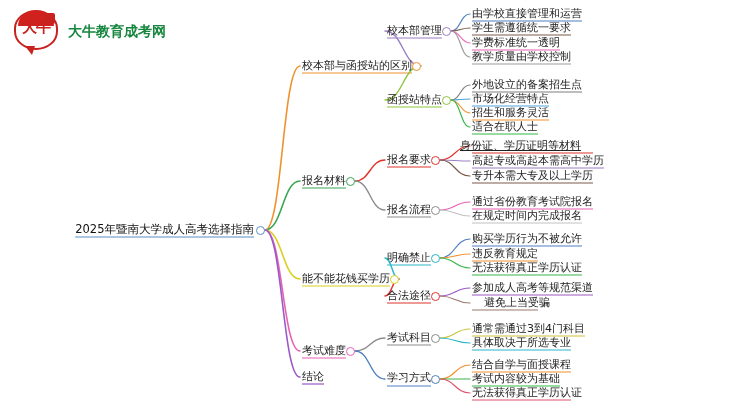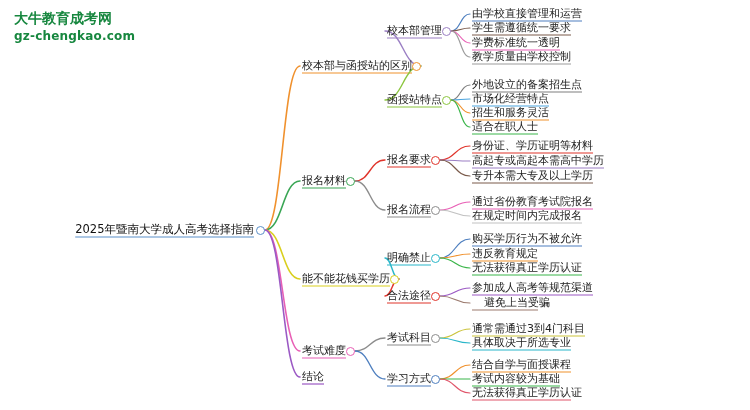--- a/index.html
+++ b/index.html
@@ -73,23 +73,28 @@
     position:absolute;width:9px;height:9px;border-radius:50%;
     background:#fff;border:1.6px solid #888;box-sizing:border-box;
   }
 </style>
 </head>
 <body>
 
 <div id="stage">
 
   <div class="logo">
+    <div class="logo-mark">
+      <div class="bubble"></div>
+      <div class="cap"></div>
+      <div class="cn">大牛</div>
+      <div class="seal"></div>
+    </div>
     <div class="logo-text">
       <div class="logo-title">大牛教育成考网</div>
-      <div class="logo-sub">gz-chengkao.com</div>
     </div>
   </div>
 
   <svg class="links" id="link-layer">
       <path d="M 75.21875 237 L 254 237" stroke="#5b8fc9" stroke-width="1.2" fill="none"></path>
       <path d="M 265 230 C 282.5 230, 282.5 66, 300 66" fill="none" stroke="#f0912d" stroke-width="1.6" stroke-linecap="round"></path>
       <path d="M 302 73 L 412 73" stroke="#f0912d" stroke-width="1.2" fill="none"></path>
       <path d="M 421 66 C 403 66, 403 31, 385 31" fill="none" stroke="#9b7fc4" stroke-width="1.4" stroke-linecap="round"></path>
       <path d="M 387 38 L 442 38" stroke="#9b7fc4" stroke-width="1.1" fill="none"></path>
       <path d="M 451 31 C 460.5 31, 460.5 14, 470 14" fill="none" stroke="#4e7fbf" stroke-width="1.2" stroke-linecap="round"></path>
@@ -176,21 +181,21 @@
       <div class="node l2" style="top: 93px; left: 387px;">函授站特点</div>
       <div class="ring" style="left: 441.5px; top: 95.5px; border-color: rgb(140, 198, 63);"></div>
       <div class="node l3" style="top: 78px; left: 472px;">外地设立的备案招生点</div>
       <div class="node l3" style="top: 92px; left: 472px;">市场化经营特点</div>
       <div class="node l3" style="top: 106px; left: 472px;">招生和服务灵活</div>
       <div class="node l3" style="top: 120px; left: 472px;">适合在职人士</div>
       <div class="node l1" style="top: 174px; left: 302px;">报名材料</div>
       <div class="ring" style="left: 345.5px; top: 176.5px; border-color: rgb(58, 166, 85);"></div>
       <div class="node l2" style="top: 153px; left: 387px;">报名要求</div>
       <div class="ring" style="left: 430.5px; top: 155.5px; border-color: rgb(224, 52, 43);"></div>
-      <div class="node l3" style="top: 139px; left: 472px;">身份证、学历证明等材料</div>
+      <div class="node l3" style="top: 139px; left: 460px; text-decoration: underline;">身份证、学历证明等材料</div>
       <div class="node l3" style="top: 154px; left: 472px;">高起专或高起本需高中学历</div>
       <div class="node l3" style="top: 169px; left: 472px;">专升本需大专及以上学历</div>
       <div class="node l2" style="top: 203px; left: 387px;">报名流程</div>
       <div class="ring" style="left: 430.5px; top: 205.5px; border-color: rgb(140, 140, 140);"></div>
       <div class="node l3" style="top: 195px; left: 472px;">通过省份教育考试院报名</div>
       <div class="node l3" style="top: 209px; left: 472px;">在规定时间内完成报名</div>
       <div class="node l1" style="top: 272px; left: 302px;">能不能花钱买学历</div>
       <div class="ring" style="left: 389.5px; top: 274.5px; border-color: rgb(217, 207, 30);"></div>
       <div class="node l2" style="top: 251px; left: 387px;">明确禁止</div>
       <div class="ring" style="left: 430.5px; top: 253.5px; border-color: rgb(41, 182, 201);"></div>
@@ -200,20 +205,20 @@
       <div class="node l2" style="top: 289px; left: 387px;">合法途径</div>
       <div class="ring" style="left: 430.5px; top: 291.5px; border-color: rgb(224, 52, 43);"></div>
       <div class="node l3" style="top: 281px; left: 472px;">参加成人高考等规范渠道</div>
       <div class="node l3" style="top: 296px; left: 472px; margin-left: 12px;">避免上当受骗</div>
       <div class="node l1" style="top: 344px; left: 302px;">考试难度</div>
       <div class="ring" style="left: 345.5px; top: 346.5px; border-color: rgb(232, 95, 181);"></div>
       <div class="node l2" style="top: 331px; left: 387px;">考试科目</div>
       <div class="ring" style="left: 430.5px; top: 333.5px; border-color: rgb(140, 140, 140);"></div>
       <div class="node l3" style="top: 322px; left: 472px;">通常需通过3到4门科目</div>
       <div class="node l3" style="top: 336px; left: 472px;">具体取决于所选专业</div>
-      <div class="node l2" style="top: 372px; left: 387px;">学习方式</div>
+      <div class="node l2" style="top: 372px; left: 387px; font-family: Liberation Mono, monospace;">学习方式</div>
       <div class="ring" style="left: 430.5px; top: 374.5px; border-color: rgb(78, 127, 191);"></div>
       <div class="node l3" style="top: 358px; left: 472px;">结合自学与面授课程</div>
       <div class="node l3" style="top: 372px; left: 472px;">考试内容较为基础</div>
       <div class="node l3" style="top: 386px; left: 472px;">无法获得真正学历认证</div>
       <div class="node l1" style="top: 370px; left: 302px;">结论</div>
     </div>
 </div>
 
 </body></html>

